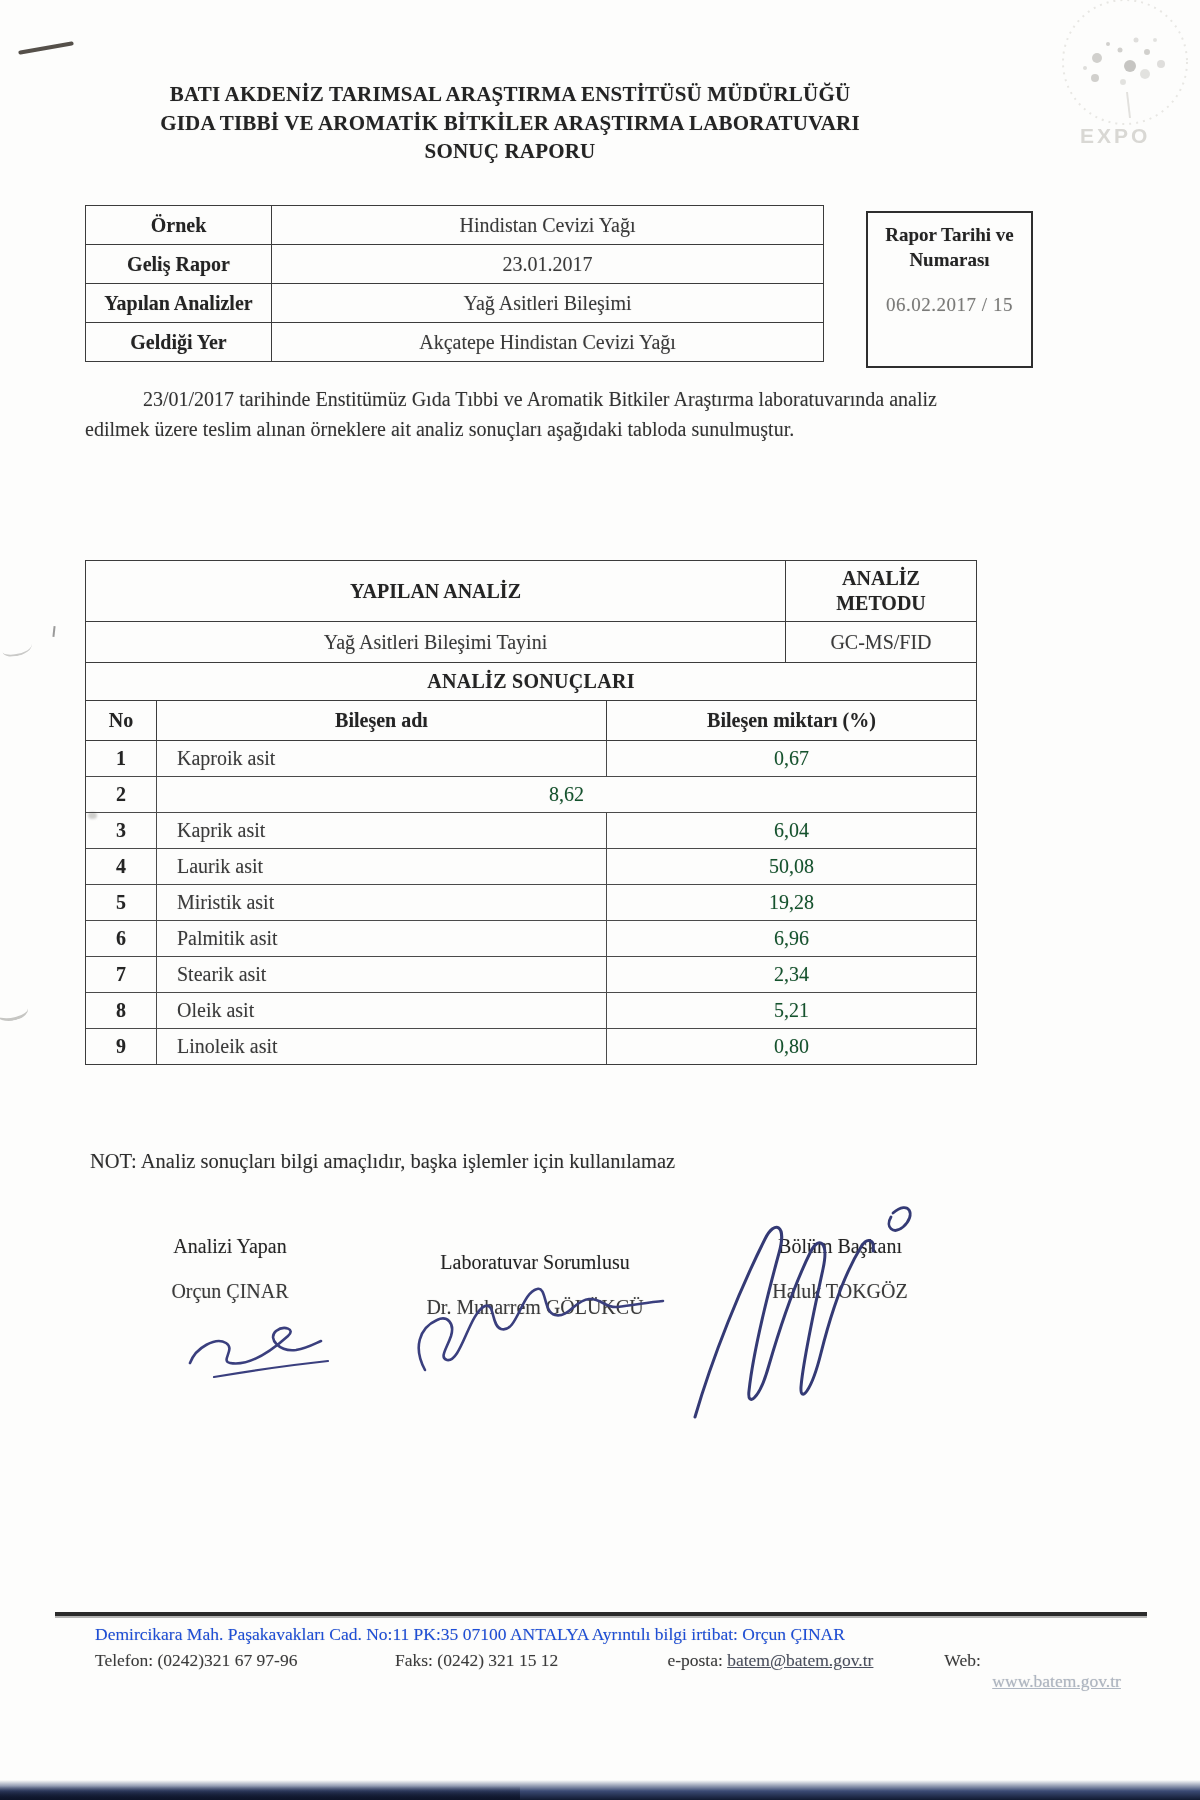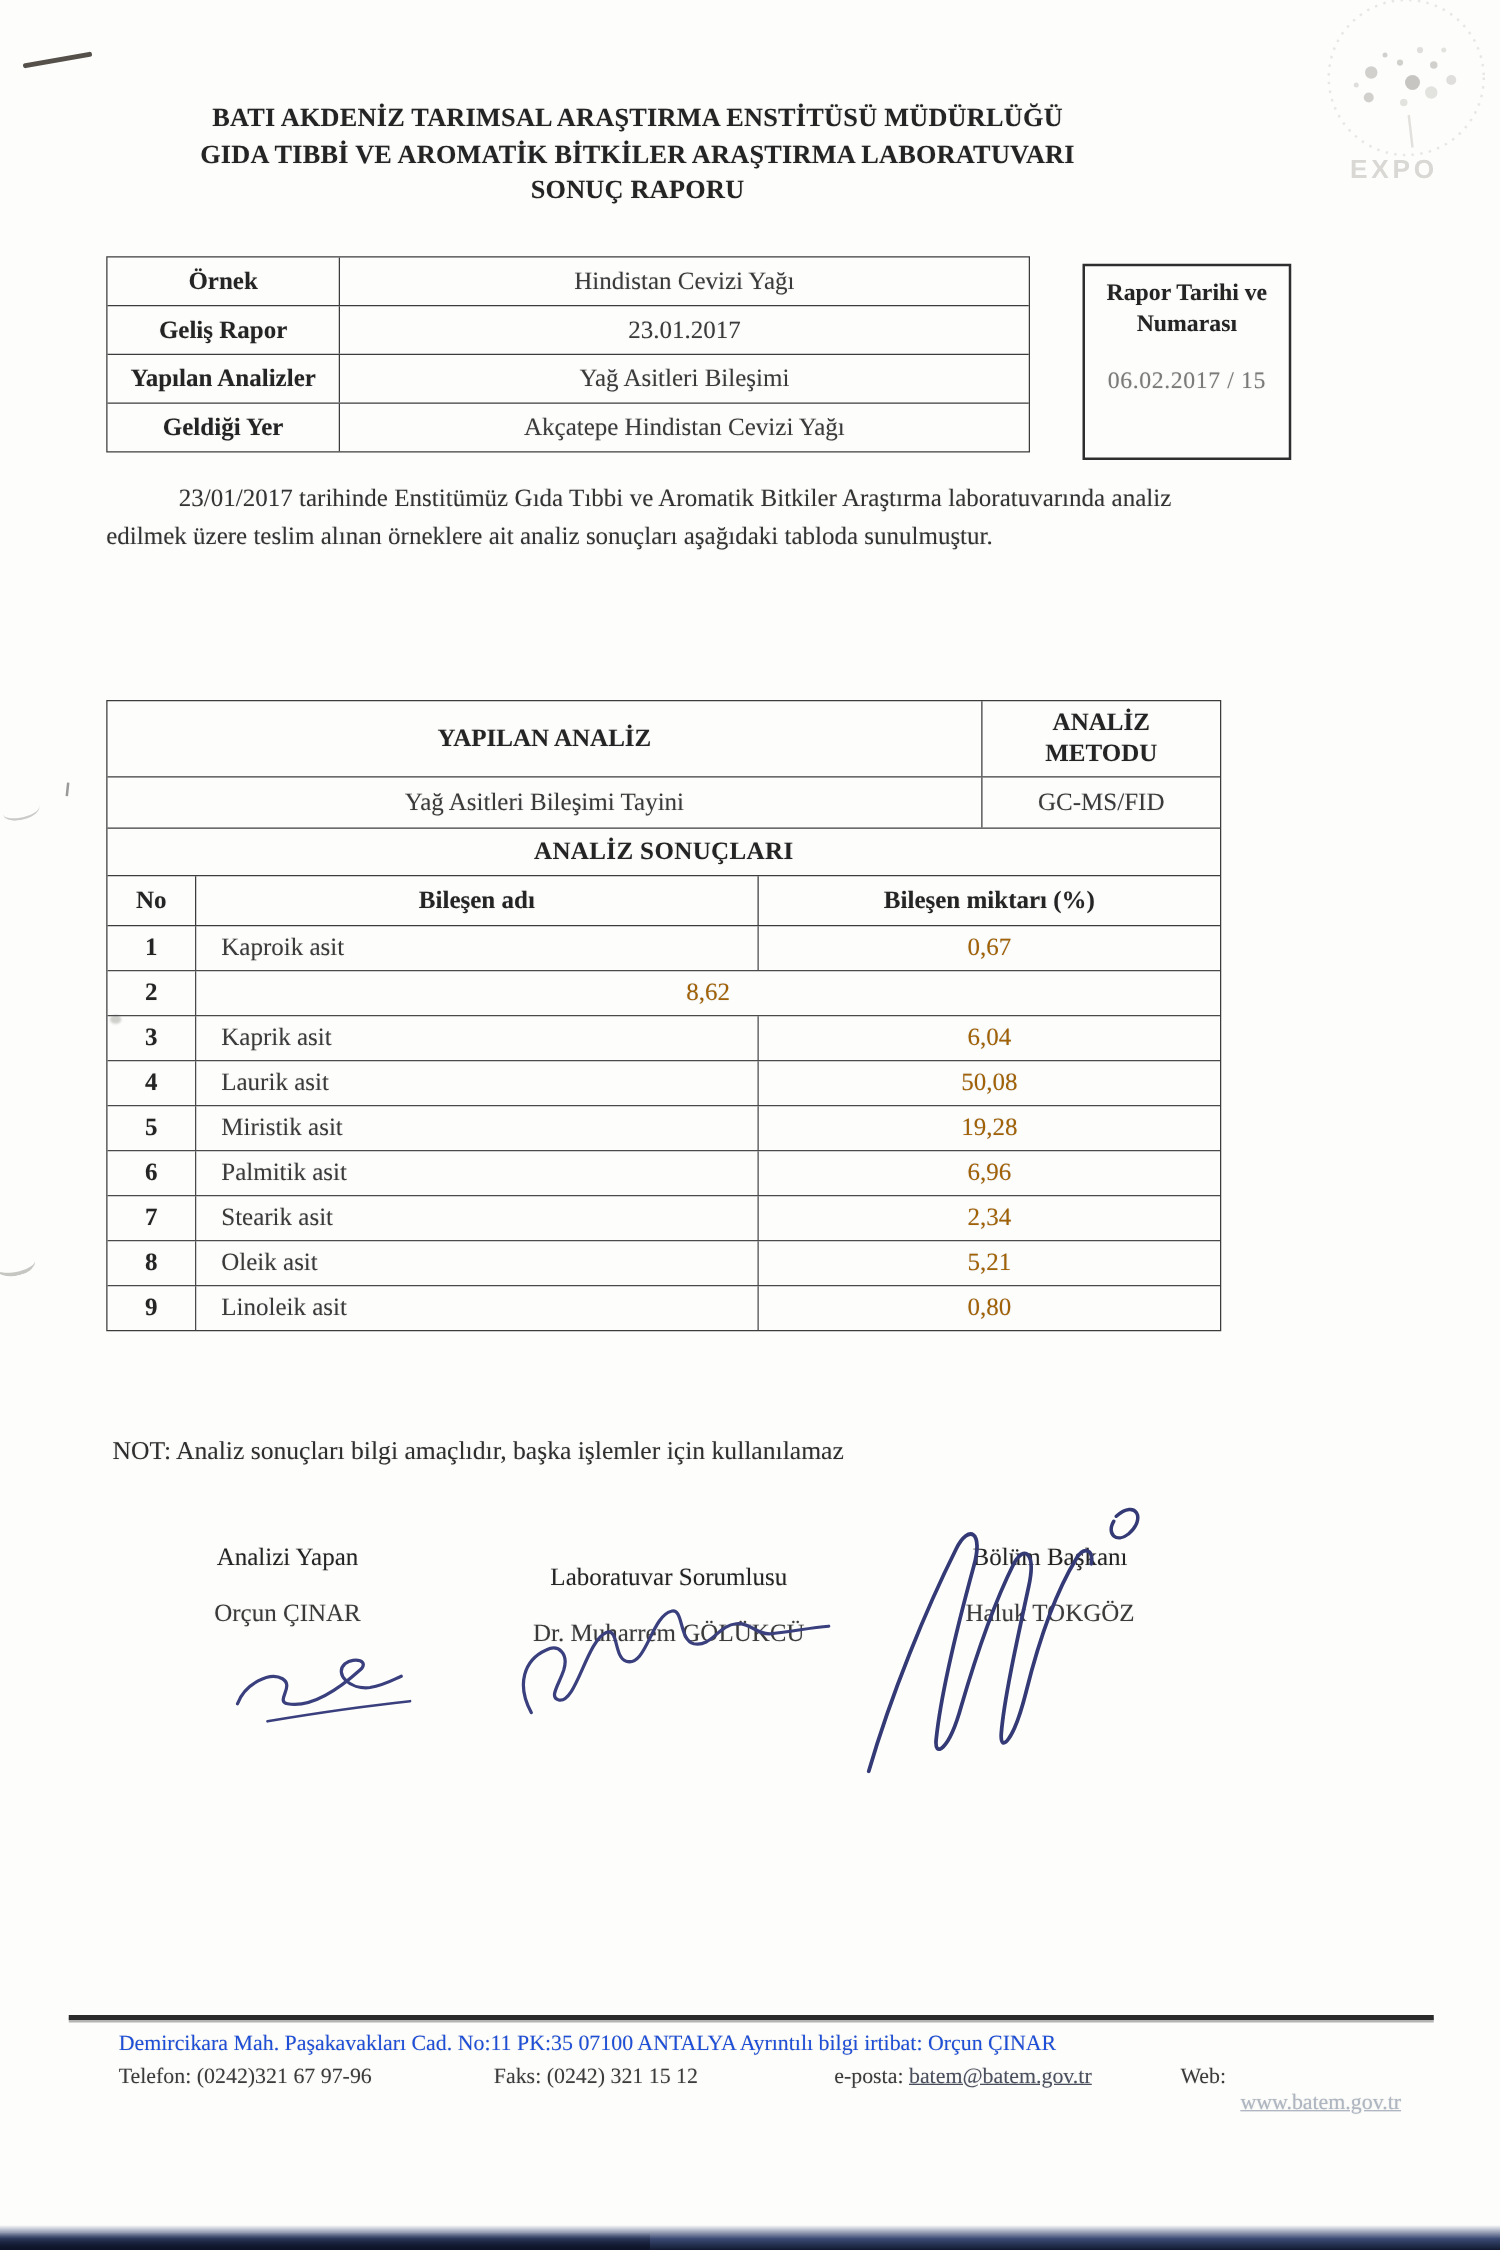--- a/index.html
+++ b/index.html
@@ -60,21 +60,21 @@
   .t2 .section{height:37px;border-bottom:1.5px solid #3c3c3c;display:flex;align-items:center;justify-content:center;
     font-weight:bold;letter-spacing:.3px;}
   .t2 .cols{display:flex;height:39px;border-bottom:1.5px solid #3c3c3c;font-weight:bold;}
   .t2 .trow{display:flex;height:35px;}
   .t2 .trow + .trow{border-top:1.2px solid #4a4a4a;}
   .t2 .c-no{width:70px;border-right:1.2px solid #4a4a4a;display:flex;align-items:center;justify-content:center;}
   .t2 .cols .c-no{border-right:1.5px solid #3c3c3c;}
   .t2 .c-name{width:450px;border-right:1.2px solid #4a4a4a;display:flex;align-items:center;padding-left:20px;
     box-sizing:border-box;color:#3a3a3a;}
   .t2 .cols .c-name{border-right:1.5px solid #3c3c3c;justify-content:center;padding-left:0;color:#242424;}
-  .t2 .c-val{flex:1;display:flex;align-items:center;justify-content:center;color:#a16207;}
+  .t2 .c-val{flex:1;display:flex;align-items:center;justify-content:center;color:#14532d;}
   .t2 .cols .c-val{color:#242424;}
   .t2 .trow .c-no{font-weight:bold;}
   
   .note{position:absolute;left:90px;top:1150px;font-size:20.5px;color:#2e2e2e;}
   
   .sig-block{position:absolute;left:85px;top:1235px;width:900px;display:flex;}
   .sig-col{text-align:center;}
   .sig-col .sig-title{font-weight:normal;font-size:20px;}
   .sig-col .sig-name{font-size:20px;margin-top:22px;color:#3a3a3a;}
   .sig-col-1{width:290px;}

